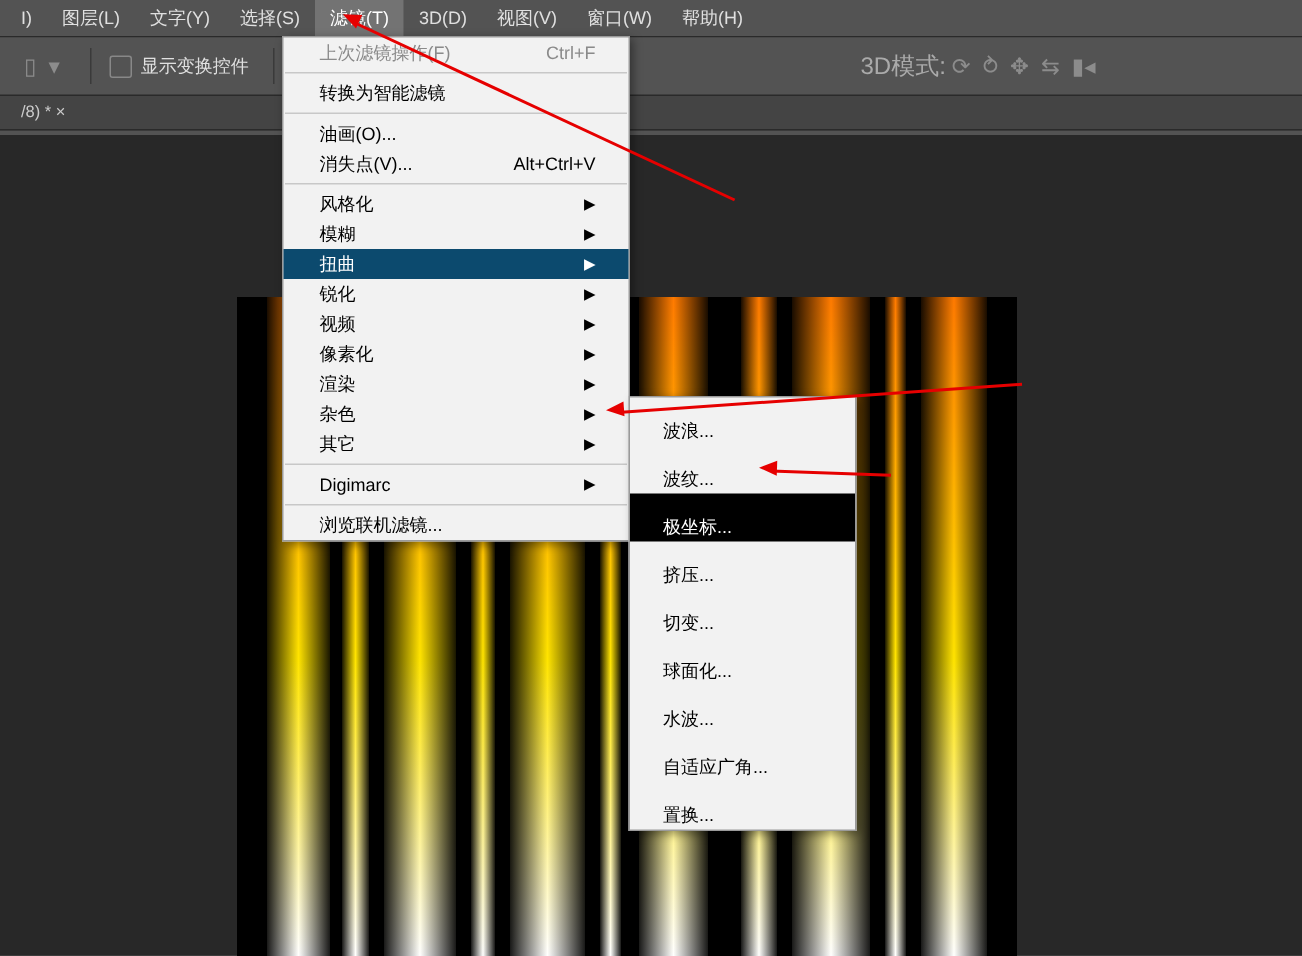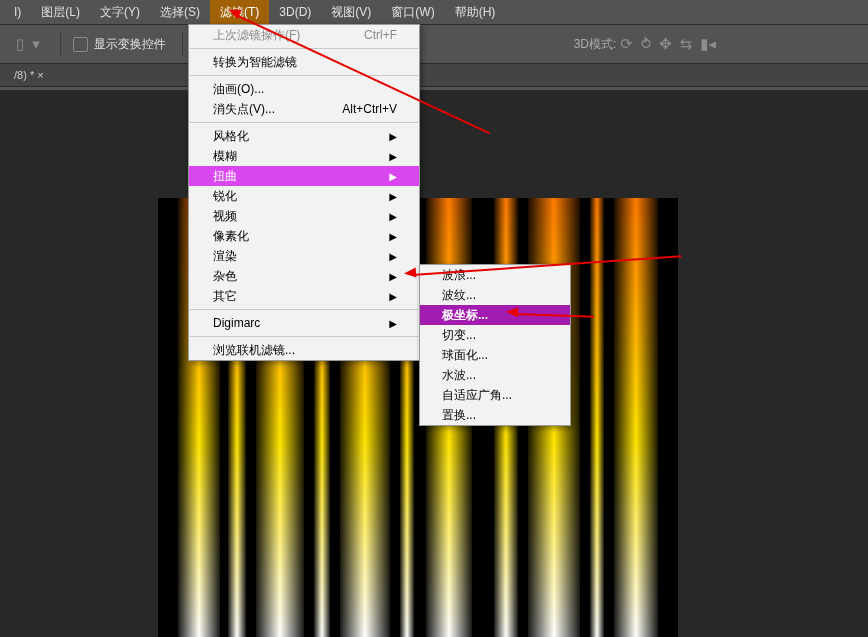--- a/index.html
+++ b/index.html
@@ -1,46 +1,46 @@
 <!DOCTYPE html>
 <html><head>
 <meta charset="utf-8">
 <style>
   html,body{margin:0;padding:0;width:868px;height:637px;background:#535353;font-family:"Microsoft YaHei",Arial,sans-serif;font-size:12px;color:#e0e0e0;overflow:hidden;}
   .menubar{display:flex;height:24px;background:#535353;border-bottom:1px solid #2a2a2a;align-items:center;padding-left:4px;}
   .menubar .mi{padding:0 10px;height:24px;line-height:24px;color:#e0e0e0;cursor:default;}
-  .menubar .mi.active{background:#a16207;color:#fff;}
+  .menubar .mi.active{background:#737373;color:#fff;}
   .toolbar{display:flex;height:38px;background:#535353;border-bottom:1px solid #2a2a2a;align-items:center;padding-left:4px;}
   .tool-seg{display:flex;align-items:center;height:28px;padding:0 8px;margin-right:4px;}
   .sep{width:1px;height:24px;background:#3a3a3a;margin:0 4px;}
   .checkbox{width:13px;height:13px;border:1px solid #888;border-radius:2px;display:inline-block;margin-right:6px;vertical-align:middle;}
   .tabbar{height:22px;background:#444;display:flex;align-items:center;padding-left:6px;border-bottom:1px solid #2a2a2a;}
   .tab{padding:0 8px;color:#ccc;font-size:11px;}
   .canvas-area{position:absolute;top:90px;left:0;right:0;bottom:0;background:#282828;}
   .artwork{position:absolute;left:158px;top:108px;width:520px;height:440px;}
   .stripes{display:flex;width:100%;height:100%;}
   .stripe{height:100%;}
   .s-black{background:#000;}
   .s-col{background:linear-gradient(to right, rgba(0,0,0,0.9) 0%, rgba(0,0,0,0) 50%, rgba(0,0,0,0.9) 100%), linear-gradient(to bottom, #ff7a00 0%, #ffe400 55%, #fff 100%);}
   .s-thin{background:linear-gradient(to right, rgba(0,0,0,0.9) 0%, rgba(0,0,0,0) 50%, rgba(0,0,0,0.9) 100%), linear-gradient(to bottom, #ff7a00 0%, #ffe400 55%, #fff 100%);}
   
   .dropdown{position:absolute;top:24px;left:188px;width:230px;background:#f2f2f2;border:1px solid #9a9a9a;box-shadow:2px 2px 6px rgba(0,0,0,0.4);color:#000;z-index:10;}
   .dd-item{display:flex;justify-content:space-between;align-items:center;height:20px;padding:0 22px 0 24px;font-size:12px;cursor:default;}
   .dd-item.disabled{color:#8a8a8a;}
-  .dd-item.hl{background:#d946ef;color:#fff;}
+  .dd-item.hl{background:#0c4a6e;color:#fff;}
   .dd-sep{height:1px;background:#c8c8c8;margin:3px 1px;}
   .dd-arrow{font-size:10px;margin-left:10px;}
   
   .submenu{position:absolute;top:264px;left:419px;width:150px;background:#f2f2f2;border:1px solid #9a9a9a;box-shadow:2px 2px 6px rgba(0,0,0,0.4);color:#000;z-index:11;}
-  .sm-item{height:20px;line-height:20px;padding:0 12px 0 22px;font-size:12px;cursor:default;}
-  .sm-item.hl{background:#a21caf;color:#fff;font-weight:bold;}
+  .sm-item{height:20px;line-height:20px;padding:12px 12px 0 22px;font-size:12px;cursor:default;}
+  .sm-item.hl{background:#000000;color:#fff;}
   
   .arrow-line{position:absolute;height:2px;background:#e60000;transform-origin:left center;z-index:20;}
   .arrow-head{position:absolute;width:0;height:0;border-style:solid;z-index:21;}
-  .mode3d{color:#aaa;font-size:12px;margin-left:6px;}
+  .mode3d{color:#aaa;font-size:16px;margin-left:6px;}
   .glyph{color:#8c8c8c;font-size:15px;padding:0 4px;}
 </style>
 </head>
 <body>
 
 <div class="menubar" id="menubar">
     <div class="mi">I)</div>
     <div class="mi">图层(L)</div>
     <div class="mi">文字(Y)</div>
     <div class="mi">选择(S)</div>
@@ -176,20 +176,21 @@
     <div class="dd-sep"></div>
     <div class="dd-item">
       <span>浏览联机滤镜...</span>
       <span></span>
     </div>
   </div>
 <div class="submenu" id="submenu">
     <div class="sm-item">波浪...</div>
     <div class="sm-item">波纹...</div>
     <div class="sm-item hl">极坐标...</div>
+    <div class="sm-item">挤压...</div>
     <div class="sm-item">切变...</div>
     <div class="sm-item">球面化...</div>
     <div class="sm-item">水波...</div>
     <div class="sm-item">自适应广角...</div>
     <div class="sm-item">置换...</div>
   </div>
 
 <div class="arrow-line" style="left:236px;top:14px;width:280px;transform:rotate(25deg);"></div>
 <div class="arrow-head" style="left:228px;top:7px;border-width:5px 12px 5px 0;border-color:transparent #e60000 transparent transparent;transform:rotate(25deg);"></div>
 

